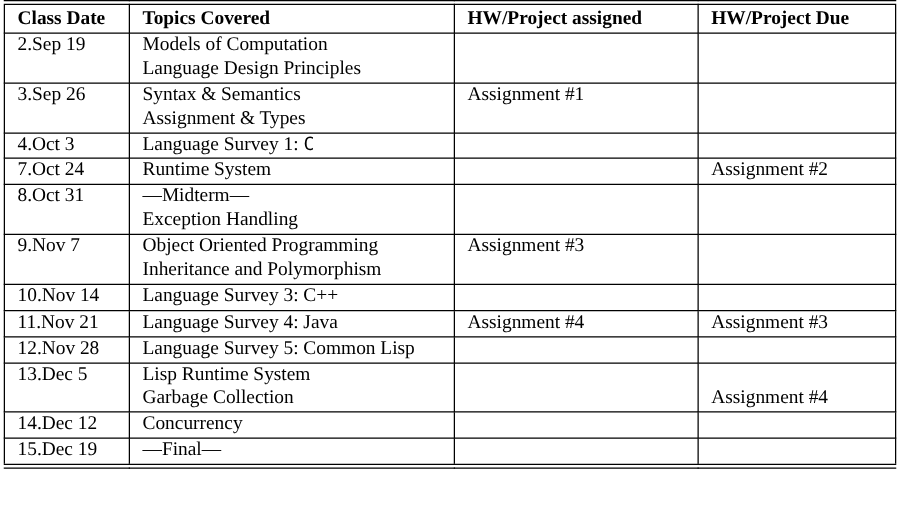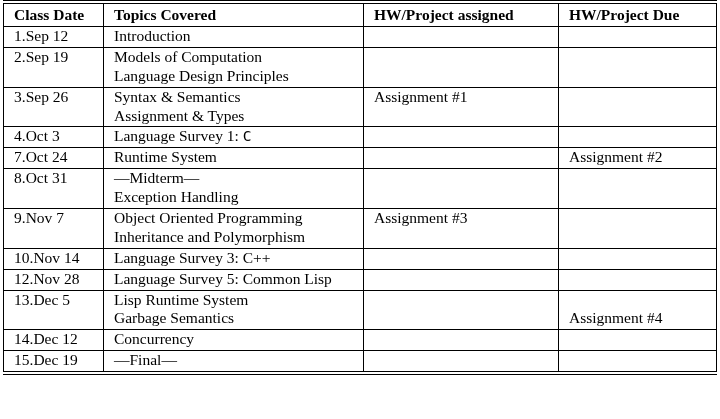--- a/index.html
+++ b/index.html
@@ -68,34 +68,20 @@
     <thead>
       <tr>
         <th>Class Date</th>
         <th>Topics Covered</th>
         <th>HW/Project assigned</th>
         <th>HW/Project Due</th>
       </tr>
     </thead>
     <tbody>
 
-    <tr>
-          <td>
-            <div class="line"><span>1.Sep 12</span></div>
-          </td>
-          <td>
-            <div class="line"><span>Introduction</span></div>
-          </td>
-          <td>
-            <div class="line">&nbsp;</div>
-          </td>
-          <td>
-            <div class="line">&nbsp;</div>
-          </td>
-        </tr>
         <tr>
           <td>
             <div class="line"><span>2.Sep 19</span></div>
             <div class="line">&nbsp;</div>
           </td>
           <td>
             <div class="line"><span>Models of Computation</span></div>
             <div class="line"><span>Language Design Principles</span></div>
           </td>
           <td>
@@ -198,40 +184,54 @@
           </td>
           <td>
             <div class="line">&nbsp;</div>
           </td>
           <td>
             <div class="line">&nbsp;</div>
           </td>
         </tr>
         <tr>
           <td>
+            <div class="line"><span>11.Nov 21</span></div>
+          </td>
+          <td>
+            <div class="line"><span>Language Survey 4: Java</span></div>
+          </td>
+          <td>
+            <div class="line"><span>Assignment #4</span></div>
+          </td>
+          <td>
+            <div class="line"><span>Assignment #3</span></div>
+          </td>
+        </tr>
+        <tr>
+          <td>
             <div class="line"><span>12.Nov 28</span></div>
           </td>
           <td>
             <div class="line"><span>Language Survey 5: Common Lisp</span></div>
           </td>
           <td>
             <div class="line">&nbsp;</div>
           </td>
           <td>
             <div class="line">&nbsp;</div>
           </td>
         </tr>
         <tr>
           <td>
             <div class="line"><span>13.Dec 5</span></div>
             <div class="line">&nbsp;</div>
           </td>
           <td>
             <div class="line"><span>Lisp Runtime System</span></div>
-            <div class="line"><span>Garbage Semantics</span></div>
+            <div class="line"><span>Garbage Collection</span></div>
           </td>
           <td>
             <div class="line">&nbsp;</div>
             <div class="line">&nbsp;</div>
           </td>
           <td>
             <div class="line">&nbsp;</div>
             <div class="line"><span>Assignment #4</span></div>
           </td>
         </tr>

